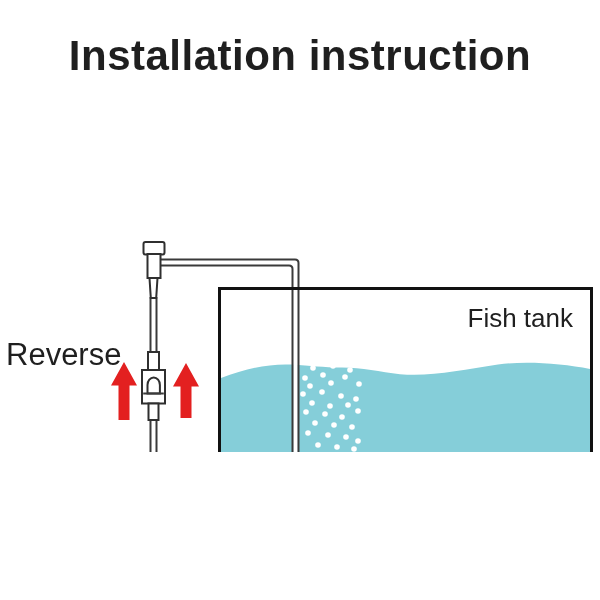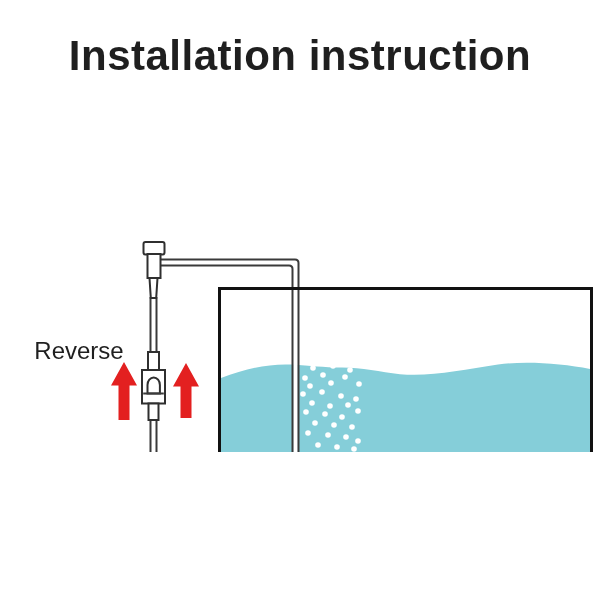--- a/index.html
+++ b/index.html
@@ -15,21 +15,21 @@
     position:relative;width:600px;height:452px;background:#ffffff;overflow:hidden;
     font-family:"Liberation Sans", sans-serif;color:var(--text);
   }
   .diagram-svg{position:absolute;left:0;top:0;z-index:1;}
   .lbl{position:absolute;z-index:2;color:var(--text);white-space:nowrap;}
   .title{
     position:absolute;z-index:2;left:0;right:0;top:32px;text-align:center;
     font-size:42px;font-weight:600;letter-spacing:0.5px;color:var(--text);
   }
   .lbl-adjusting{left:64px;top:197px;font-size:27px;}
-  .lbl-reverse{left:6px;top:339px;width:106px;text-align:center;font-size:24px;line-height:1.04;margin-left:20px;}
+  .lbl-reverse{left:6px;top:339px;width:106px;text-align:center;font-size:31px;line-height:1.04;}
   .lbl-fishtank{right:27px;top:303px;font-size:26px;}
   .lbl-airpump{left:11px;top:506px;font-size:23px;}
   .water-fill{fill:var(--water);}
   .tube{stroke:var(--ink);stroke-width:2;fill:none;}
   .tube-core{stroke:#ffffff;stroke-width:4.6;fill:none;}
   .part{fill:#ffffff;stroke:#2f2f2f;stroke-width:2;}
   .stone-line{stroke:var(--stone);stroke-width:2.4;}
   .arrow{fill:var(--red);stroke:none;}
   .tank-border{fill:none;stroke:var(--border);stroke-width:3;}
   .bubble{fill:#ffffff;}
@@ -139,13 +139,14 @@
            C104.3 542.5, 103 550, 96 553.6 C85 559, 28 560, 15 555.3
            C7.2 552.4, 3.6 546.6, 5.2 538.6 C2.6 526, 3.2 510, 6.5 500 Z"></path>
       <path class="tube" stroke-width="2" d="M5.2 537.5 C28 544.5, 77 545, 100.5 535.3"></path>
     </g>
   </svg>
 
   <div class="title">Installation instruction</div>
   <div class="lbl lbl-reverse">
     <div>Reverse</div>
   </div>
+  <div class="lbl lbl-fishtank">Fish tank</div>
 </div>
 
 </body></html>

